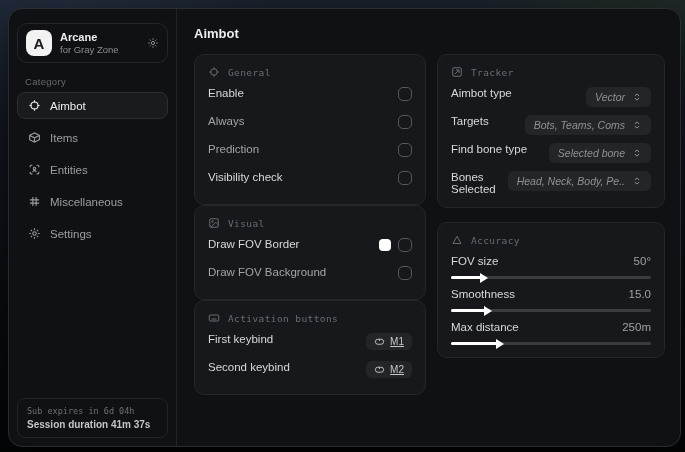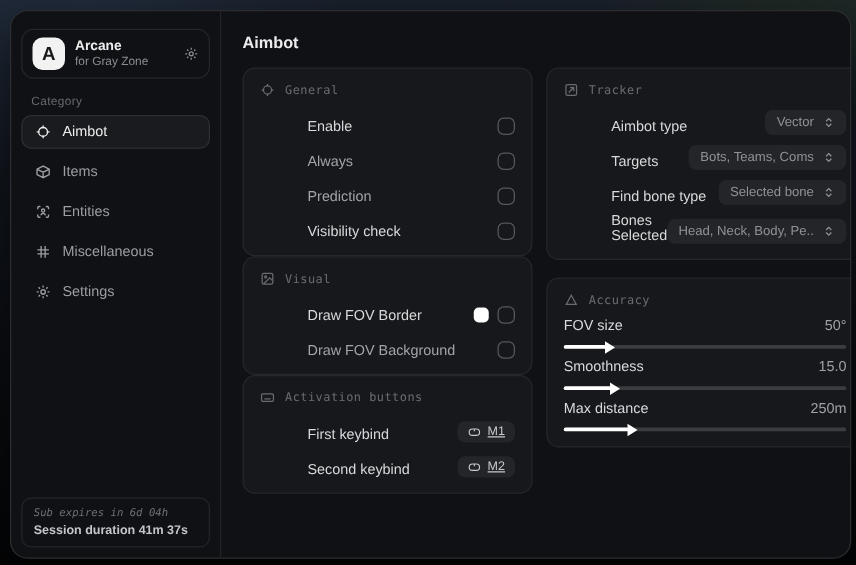--- a/index.html
+++ b/index.html
@@ -25,38 +25,38 @@
   .brand-name { font-size:11px; font-weight:bold; color:#ededee; line-height:13px; }
   .brand-sub { font-size:9.5px; color:#8b8d91; line-height:12px; }
   .icon-btn { color:#8d9094; display:flex; align-items:center; cursor:pointer; flex:none; }
   .category { margin:13px 16px 5px 16px; font-size:9.5px; color:#67696e; letter-spacing:.3px; }
   .nav { display:flex; flex-direction:column; gap:5px; padding:0 8px; }
   .nav-item { height:27px; display:flex; align-items:center; gap:9px; padding:0 10px; border-radius:8px; border:1px solid transparent; color:#9c9ea2; font-size:11.5px; cursor:pointer; }
   .nav-item.active { background:#1a1b1e; border-color:#2e2f33; color:#ededee; }
   .nav-item .nicon { display:flex; align-items:center; }
   .sidebar .spacer { flex:1; }
   .footer-card { margin:0 8px; border:1px solid #242528; border-radius:8px; padding:7px 9px; }
-  .footer-line1 { font-family:"DejaVu Sans Mono", monospace; font-size:8.5px; color:#6e7176; margin-bottom:3px;font-style:italic; }
+  .footer-line1 { font-family:"DejaVu Sans Mono", monospace; font-size:8.5px; color:#6e7176; margin-bottom:3px; }
   .footer-line2 { font-size:10px; font-weight:bold; color:#c4c6c9; }
   
   .main { flex:1; padding:13px 15px 14px 17px; overflow:hidden; }
   .main-title { font-size:13px; font-weight:bold; color:#ededee; margin:4px 0 13px 0; }
   .columns { display:flex; gap:11px; align-items:flex-start; }
   .col-left { width:232px; flex:none; display:flex; flex-direction:column; }
   .col-right { flex:1; display:flex; flex-direction:column; gap:14px; }
   .panel { background:#17181b; border:1px solid #26272b; border-radius:10px; padding:11px 13px 12px 13px; }
   .panel-header { display:flex; align-items:center; gap:8px; color:#686c72; font-family:"DejaVu Sans Mono", monospace; font-size:9.5px; letter-spacing:.4px; margin-bottom:9px; }
-  .row { display:flex; align-items:flex-end; justify-content:space-between; min-height:21px; margin-top:7px;margin-left:38px; }
+  .row { display:flex; align-items:flex-start; justify-content:space-between; min-height:21px; margin-top:7px; }
   .row-label { font-size:11.5px; color:#d7d9db; }
   .row-label.dim { color:#a2a4a8; }
   .checkbox { width:14px; height:14px; border:1.5px solid #56585c; border-radius:5px; background:transparent; cursor:pointer; flex:none; }
   .right-controls { display:flex; align-items:center; gap:7px; }
   .swatch { width:12px; height:12px; border-radius:4px; cursor:pointer; flex:none; }
   .keybtn { display:flex; align-items:center; gap:5px; background:#232528; border-radius:6px; padding:3px 8px; font-size:10px; color:#c7c9cc; cursor:pointer;text-decoration:underline; }
-  .dropdown { display:flex; align-items:center; gap:7px; background:#232528; border-radius:6px; padding:4px 9px; font-size:10.5px; color:#8f9296; cursor:pointer; white-space:nowrap; }
+  .dropdown { display:flex; align-items:center; gap:7px; background:#232528; border-radius:6px; padding:4px 9px; font-size:10.5px; color:#8f9296; cursor:pointer; white-space:nowrap;font-style:italic; }
   .slider-group { margin-top:9px; }
   .slider-head { display:flex; align-items:center; justify-content:space-between; }
   .slider-value { font-size:11.5px; color:#9ea1a5; }
   .slider-track { position:relative; height:3px; background:#3a3c3f; border-radius:2px; margin-top:9px; cursor:pointer; }
   .slider-fill { position:absolute; left:0; top:0; height:3px; background:#ffffff; border-radius:2px; }
   .slider-fill::after { content:""; position:absolute; right:-7px; top:-3.5px; border-left:8px solid #ffffff; border-top:5px solid transparent; border-bottom:5px solid transparent; }
   svg { display:block; }
 </style>
 </head>
 <body>

